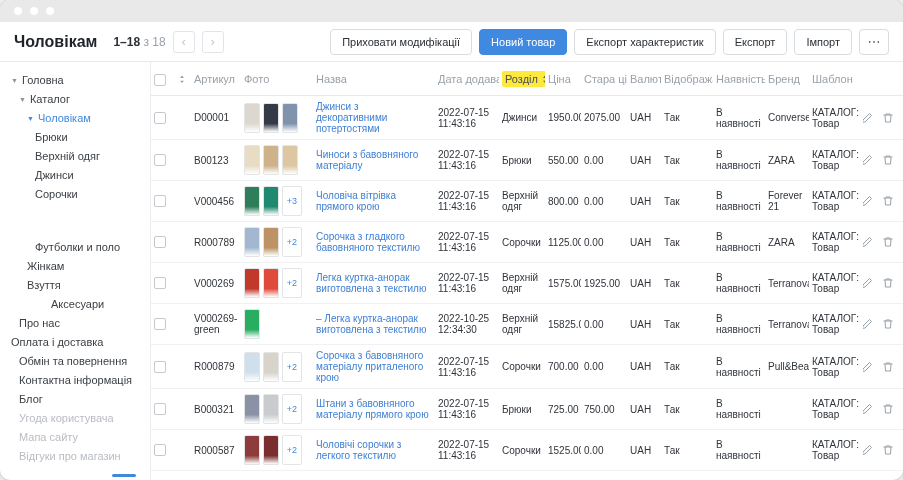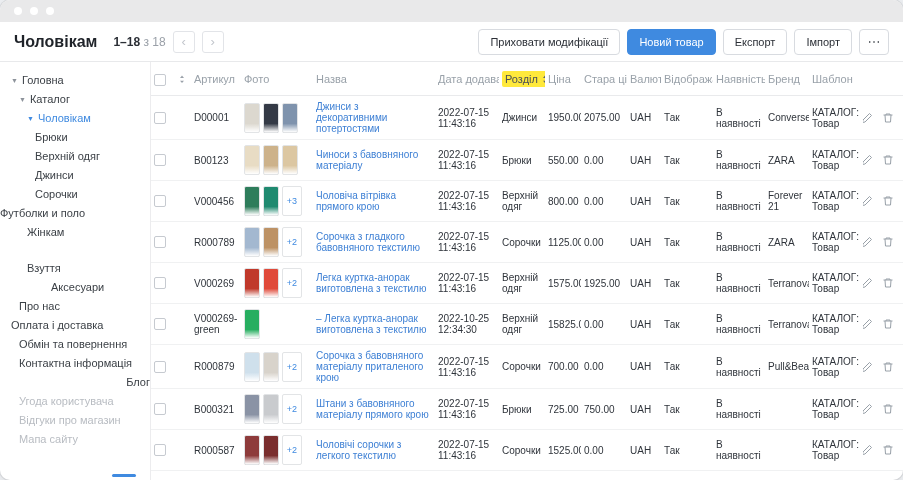--- a/index.html
+++ b/index.html
@@ -59,20 +59,21 @@
     </span>
     <span class="pagbtn">
         <span>‹</span>
       </span>
     <span class="pagbtn">
         <span>›</span>
       </span>
     <div class="actions">
       <button class="btn">Приховати модифікації</button>
       <button class="btn primary">Новий товар</button>
+      <button class="btn">Експорт характеристик</button>
       <button class="btn">Експорт</button>
       <button class="btn">Імпорт</button>
       <button class="btn icon-only">⋯</button>
     </div>
   </div>
 
   <div class="main">
     <div class="sidebar">
       <nav>
           <div class="nav-item" style="padding-left: 11px;">
@@ -92,55 +93,55 @@
           </div>
           <div class="nav-item" style="padding-left: 35px;">
             <span>Верхній одяг</span>
           </div>
           <div class="nav-item" style="padding-left: 35px;">
             <span>Джинси</span>
           </div>
           <div class="nav-item" style="padding-left: 35px;">
             <span>Сорочки</span>
           </div>
-          <div class="nav-item" style="">
+          <div class="nav-item" style="padding-left: 35px; margin-top: 34px;">
             <span>Футболки и поло</span>
           </div>
           <div class="nav-item" style="padding-left: 27px;">
             <span>Жінкам</span>
           </div>
-          <div class="nav-item" style="padding-left: 27px; margin-top: 17px;">
+          <div class="nav-item" style="padding-left: 27px;">
             <span>Взуття</span>
           </div>
           <div class="nav-item" style="padding-left: 27px; margin-left: 24px;">
             <span>Аксесуари</span>
           </div>
           <div class="nav-item" style="padding-left: 19px;">
             <span>Про нас</span>
           </div>
           <div class="nav-item" style="padding-left: 11px;">
             <span>Оплата і доставка</span>
           </div>
           <div class="nav-item" style="padding-left: 19px;">
             <span>Обмін та повернення</span>
           </div>
           <div class="nav-item" style="padding-left: 19px;">
             <span>Контактна інформація</span>
           </div>
-          <div class="nav-item" style="padding-left: 19px; justify-content: flex-end;">
+          <div class="nav-item" style="padding-left: 19px;">
             <span>Блог</span>
           </div>
           <div class="nav-item muted" style="padding-left: 19px;">
             <span>Угода користувача</span>
           </div>
           <div class="nav-item muted" style="padding-left: 19px;">
+            <span>Мапа сайту</span>
+          </div>
+          <div class="nav-item muted" style="padding-left: 19px;">
             <span>Відгуки про магазин</span>
-          </div>
-          <div class="nav-item muted" style="padding-left: 19px;">
-            <span>Мапа сайту</span>
           </div>
         </nav>
     </div>
     <div class="sidebar-resize"></div>
 
     <div class="content">
       <table>
         <colgroup>
           <col style="width:24px">
             <col style="width:16px">

